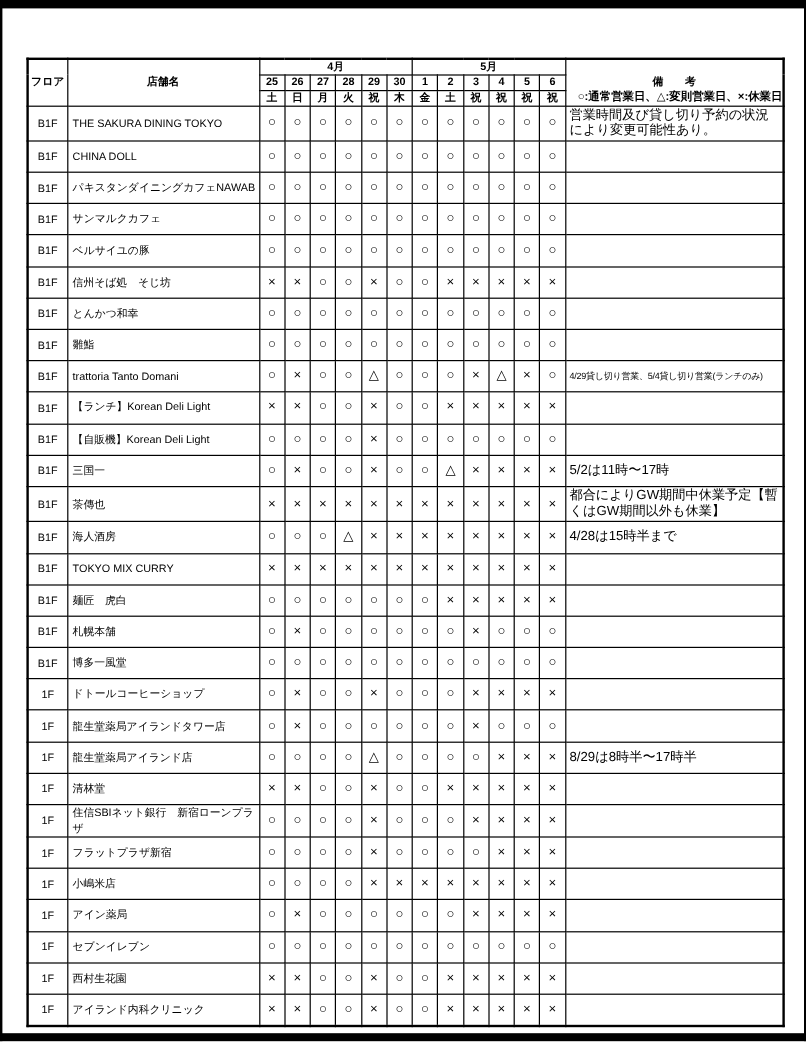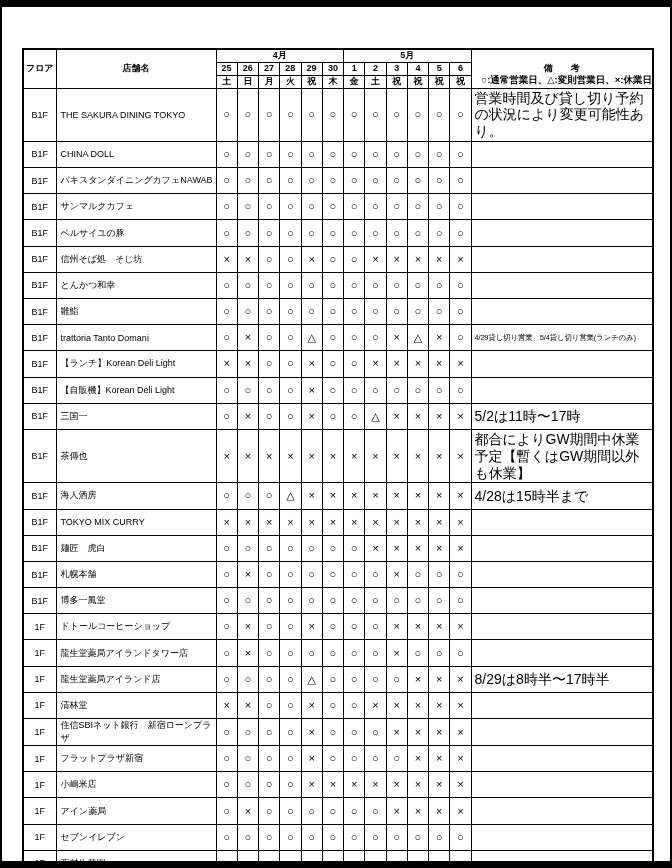--- a/index.html
+++ b/index.html
@@ -34,21 +34,21 @@
   .schedule thead th {
     font-size:9px; font-weight:bold; text-align:center; vertical-align:middle;
     line-height:1;
   }
   .hr { height:13px; }
   tbody tr { height:26.2px; }
 
   td.c-floor  { text-align:center; font-size:9px; }
   td.c-shop   { text-align:left; font-size:9px; padding:0 2px 0 4px; letter-spacing:0; }
   td.c-mark   { text-align:center; font-size:11px; line-height:1; }
-  td.c-remark { text-align:left; font-size:14px; line-height:1.2; padding:1px 3px; vertical-align:middle; }
+  td.c-remark { text-align:left; font-size:11px; line-height:1.2; padding:1px 3px; vertical-align:middle; }
   td.c-remark.small { font-size:7.5px; letter-spacing:-0.2px;margin-left:40px; }
 </style>
 </head>
 <body>
 
 <div class="page">
   <div class="bar-top"></div>
   <div class="edge-left"></div>
   <div class="edge-right"></div>
   <div class="bar-bottom"></div>

